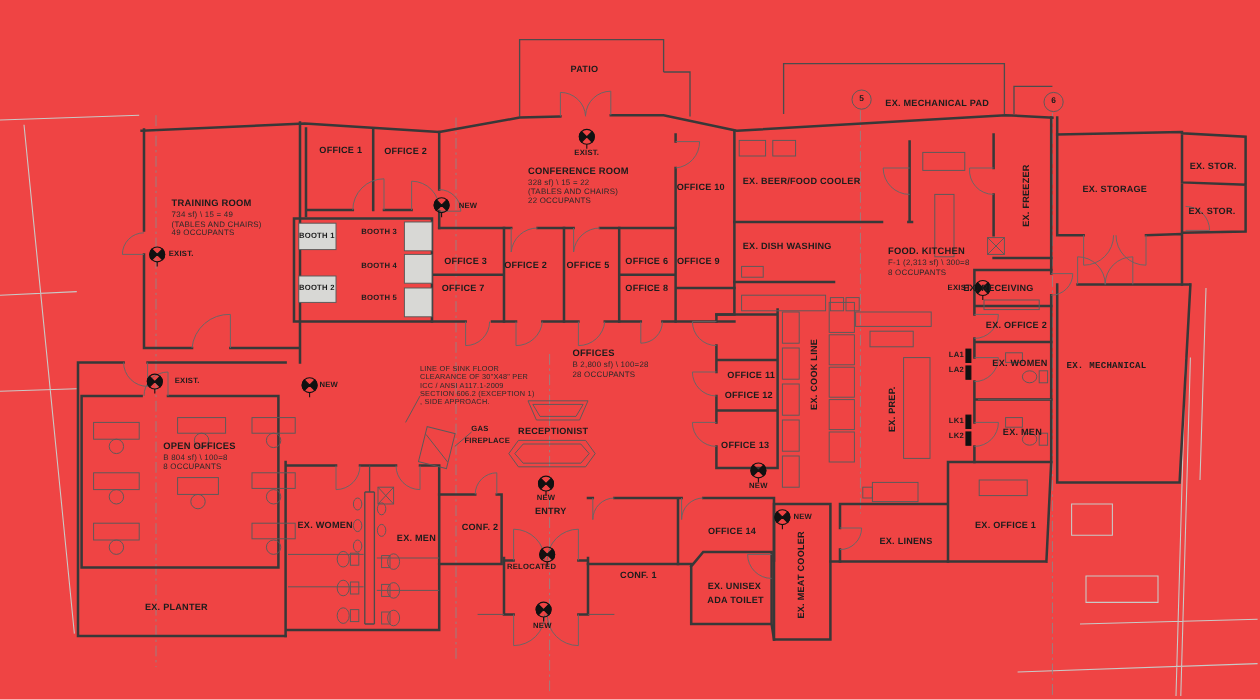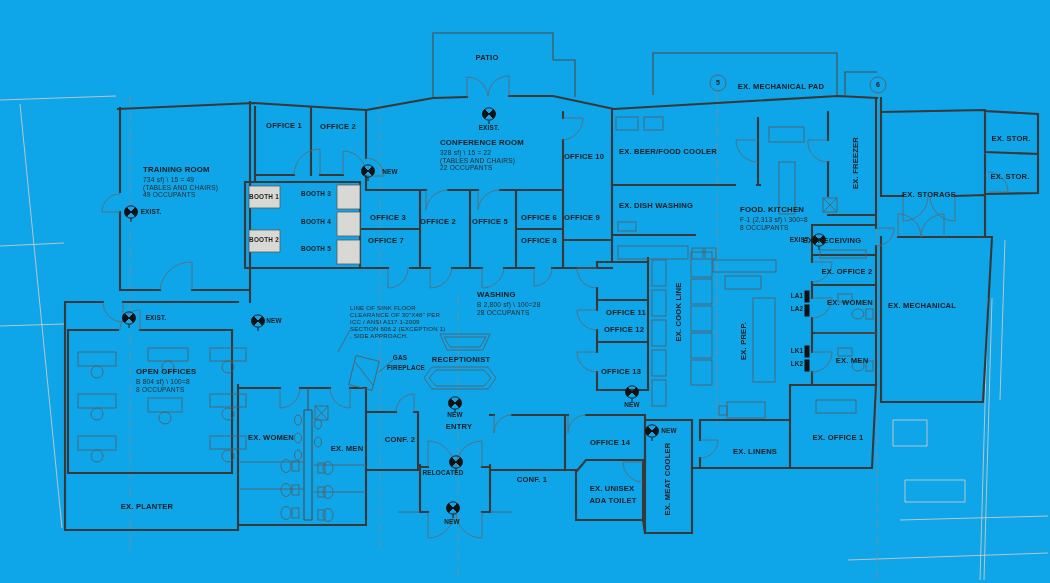--- a/index.html
+++ b/index.html
@@ -1,16 +1,16 @@
 <!DOCTYPE html>
 <html><head>
 <meta charset="utf-8">
 <style>
   html,body{margin:0;padding:0;background:#ffffff;}
-  #plan{position:relative;width:1050px;height:583px;background:#0ea5e9;overflow:hidden;
+  #plan{position:relative;width:1050px;height:583px;background:#ef4444;overflow:hidden;
         font-family:"Liberation Sans",sans-serif;}
   #walls{position:absolute;left:0;top:0;}
   #labels{position:absolute;left:0;top:0;width:1050px;height:583px;}
   .lab{position:absolute;font:600 7.6px/1.15 "Liberation Sans",sans-serif;color:#1c1c1c;
        transform:translate(-50%,-50%);white-space:nowrap;letter-spacing:.2px;}
   .sm{font-size:6.4px;}
   .v{transform:translate(-50%,-50%) rotate(-90deg);}
   .gc{font-size:7px;font-weight:700;}
   .blk{transform:none;text-align:left;}
   .blk div{white-space:nowrap;}
@@ -305,21 +305,21 @@
       <div class="lab" style="left: 781px; top: 87px;">EX. MECHANICAL PAD</div>
       <div class="lab gc" style="left: 718px; top: 83px;">5</div>
       <div class="lab gc" style="left: 878px; top: 85px;">6</div>
       <div class="lab" style="left: 284px; top: 126px;">OFFICE 1</div>
       <div class="lab" style="left: 338px; top: 127px;">OFFICE 2</div>
       <div class="lab sm" style="left: 489px; top: 128px;">EXIST.</div>
       <div class="lab" style="left: 584px; top: 157px;">OFFICE 10</div>
       <div class="lab" style="left: 668px; top: 152px; text-align: center;">EX. BEER/FOOD COOLER</div>
       <div class="lab v" style="left: 856px; top: 163px;">EX. FREEZER</div>
       <div class="lab" style="left: 1011px; top: 139px;">EX. STOR.</div>
-      <div class="lab" style="left: 929px; top: 158px; margin-top: 37px;">EX. STORAGE</div>
+      <div class="lab" style="left: 929px; top: 158px;">EX. STORAGE</div>
       <div class="lab" style="left: 1010px; top: 177px;">EX. STOR.</div>
       <div class="lab" style="left: 656px; top: 206px;">EX. DISH WASHING</div>
       <div class="lab sm" style="left: 151px; top: 212px;">EXIST.</div>
       <div class="lab sm" style="left: 390px; top: 172px;">NEW</div>
       <div class="lab" style="left: 388px; top: 218px;">OFFICE 3</div>
       <div class="lab" style="left: 386px; top: 241px;">OFFICE 7</div>
       <div class="lab" style="left: 438px; top: 222px;">OFFICE 2</div>
       <div class="lab" style="left: 490px; top: 222px;">OFFICE 5</div>
       <div class="lab" style="left: 539px; top: 218px;">OFFICE 6</div>
       <div class="lab" style="left: 539px; top: 241px;">OFFICE 8</div>
@@ -328,21 +328,21 @@
       <div class="lab sm" style="left: 264px; top: 240px;">BOOTH 2</div>
       <div class="lab sm" style="left: 316px; top: 194px;">BOOTH 3</div>
       <div class="lab sm" style="left: 316px; top: 222px;">BOOTH 4</div>
       <div class="lab sm" style="left: 316px; top: 249px;">BOOTH 5</div>
       <div class="lab sm" style="left: 800px; top: 240px;">EXIST.</div>
       <div class="lab" style="left: 832px; top: 241px;">EX. RECEIVING</div>
       <div class="lab" style="left: 847px; top: 272px;">EX. OFFICE 2</div>
       <div class="lab sm" style="left: 797px; top: 296px;">LA1</div>
       <div class="lab sm" style="left: 797px; top: 309px;">LA2</div>
       <div class="lab" style="left: 850px; top: 303px;">EX. WOMEN</div>
-      <div class="lab" style="left: 922px; top: 306px;">EX. MECHANICAL</div>
+      <div class="lab" style="left: 922px; top: 306px; font-family: Liberation Mono, monospace;">EX. MECHANICAL</div>
       <div class="lab sm" style="left: 797px; top: 351px;">LK1</div>
       <div class="lab sm" style="left: 797px; top: 364px;">LK2</div>
       <div class="lab" style="left: 852px; top: 361px;">EX. MEN</div>
       <div class="lab sm" style="left: 156px; top: 318px;">EXIST.</div>
       <div class="lab sm" style="left: 274px; top: 321px;">NEW</div>
       <div class="lab" style="left: 626px; top: 287px; margin-top: 26px;">OFFICE 11</div>
       <div class="lab" style="left: 624px; top: 330px;">OFFICE 12</div>
       <div class="lab" style="left: 621px; top: 372px;">OFFICE 13</div>
       <div class="lab sm" style="left: 632px; top: 405px;">NEW</div>
       <div class="lab v" style="left: 679px; top: 312px;">EX. COOK LINE</div>
@@ -372,21 +372,21 @@
         <div class="l">(TABLES AND CHAIRS)</div>
         <div class="l">22 OCCUPANTS</div>
       </div>
       <div class="lab blk" style="left: 143px; top: 166px;">
         <div class="t">TRAINING ROOM</div>
         <div class="l">734 sf) \ 15 = 49</div>
         <div class="l">(TABLES AND CHAIRS)</div>
         <div class="l">49 OCCUPANTS</div>
       </div>
       <div class="lab blk" style="left: 477px; top: 291px;">
-        <div class="t">WASHING</div>
+        <div class="t">OFFICES</div>
         <div class="l">B 2,800 sf) \ 100=28</div>
         <div class="l">28 OCCUPANTS</div>
       </div>
       <div class="lab blk" style="left: 136px; top: 356px; margin-top: 12px;">
         <div class="t">OPEN OFFICES</div>
         <div class="l">B 804 sf) \ 100=8</div>
         <div class="l">8 OCCUPANTS</div>
       </div>
       <div class="lab blk" style="left: 740px; top: 206px;">
         <div class="t">FOOD. KITCHEN</div>

